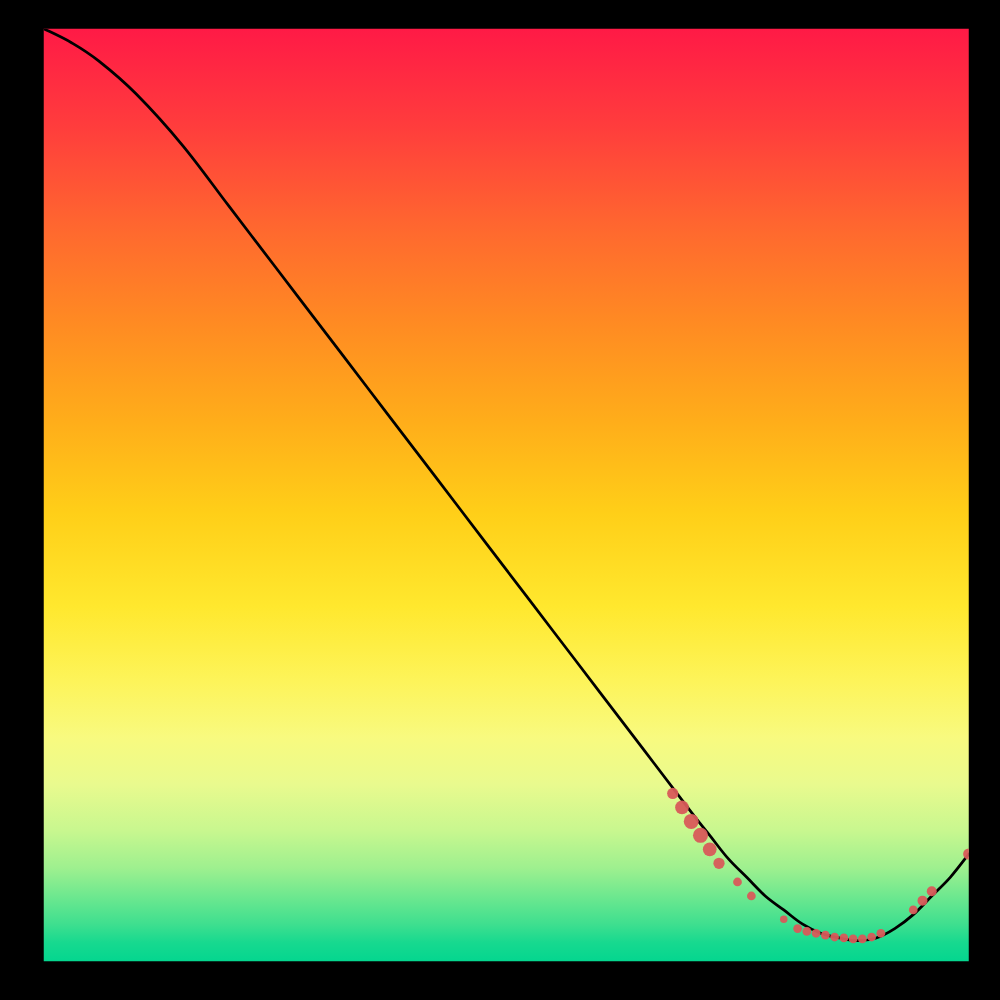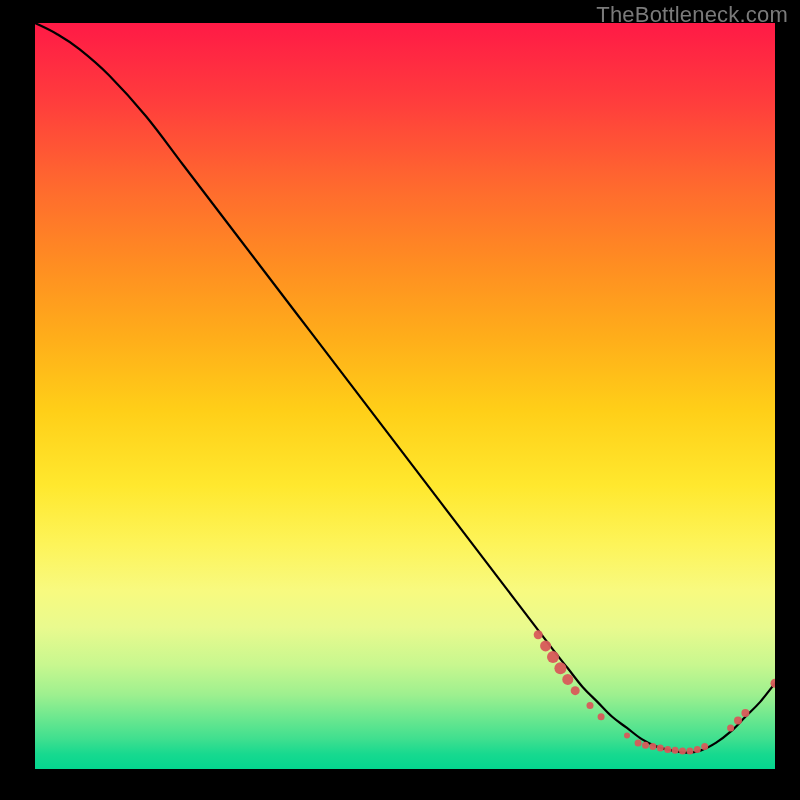--- a/index.html
+++ b/index.html
@@ -71,21 +71,20 @@
     font-size: 22px;
     letter-spacing: 0.2px;
     user-select: none;
   }
 </style>
 </head>
 <body>
 
 <div class="stage">
 
-  <div class="watermark">TheBottleneck.com</div>
 
   <div class="plot">
     <div class="gradient"></div>
 
     <svg class="curve-svg" viewBox="0 0 740 746" preserveAspectRatio="none">
       <path id="curve-path" class="curve-path" d="M 0.00 0.00 C 4.00 2.01, 14.21 6.49, 22.20 11.19 C 30.19 15.89, 35.08 18.72, 44.40 26.11 C 53.72 33.50, 62.01 40.13, 74.00 52.22 C 85.99 64.31, 97.68 77.14, 111.00 93.25 C 124.32 109.36, 134.68 124.28, 148.00 141.74 C 161.32 159.20, 171.68 172.77, 185.00 190.23 C 198.32 207.69, 208.68 221.26, 222.00 238.72 C 235.32 256.18, 245.68 269.75, 259.00 287.21 C 272.32 304.67, 282.68 318.24, 296.00 335.70 C 309.32 353.16, 319.68 366.73, 333.00 384.19 C 346.32 401.65, 356.68 415.22, 370.00 432.68 C 383.32 450.14, 393.68 463.71, 407.00 481.17 C 420.32 498.63, 430.68 512.20, 444.00 529.66 C 457.32 547.12, 467.68 560.69, 481.00 578.15 C 494.32 595.61, 508.68 614.55, 518.00 626.64 C 527.32 638.73, 527.47 638.58, 532.80 645.29 C 538.13 652.00, 542.27 657.90, 547.60 663.94 C 552.93 669.98, 557.07 673.49, 562.40 678.86 C 567.73 684.23, 571.87 689.08, 577.20 693.78 C 582.53 698.48, 586.67 700.94, 592.00 704.97 C 597.33 709.00, 601.47 712.80, 606.80 716.16 C 612.13 719.52, 616.27 721.61, 621.60 723.62 C 626.93 725.63, 631.07 726.28, 636.40 727.35 C 641.73 728.42, 645.87 729.59, 651.20 729.59 C 656.53 729.59, 660.67 729.10, 666.00 727.35 C 671.33 725.60, 675.47 723.25, 680.80 719.89 C 686.13 716.53, 690.27 713.40, 695.60 708.70 C 700.93 704.00, 705.07 699.15, 710.40 693.78 C 715.73 688.41, 719.87 684.90, 725.20 678.86 C 730.53 672.82, 737.34 663.57, 740.00 660.21"></path>
       <g id="marker-group">
           <circle cx="503.20" cy="611.72" r="4.5" class="marker"></circle>
           <circle cx="510.60" cy="622.91" r="5.5" class="marker"></circle>
           <circle cx="518.00" cy="634.10" r="6" class="marker"></circle>

